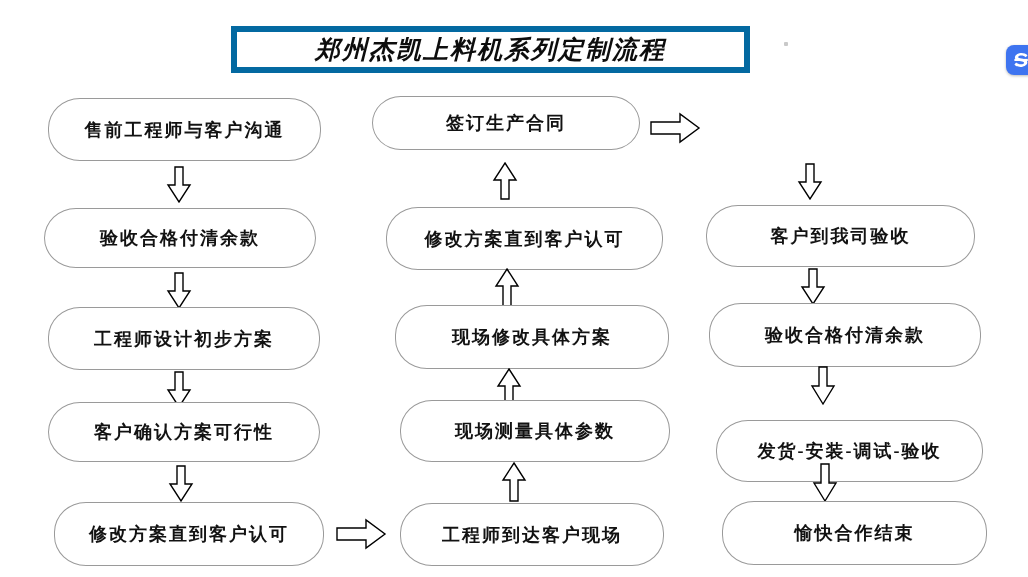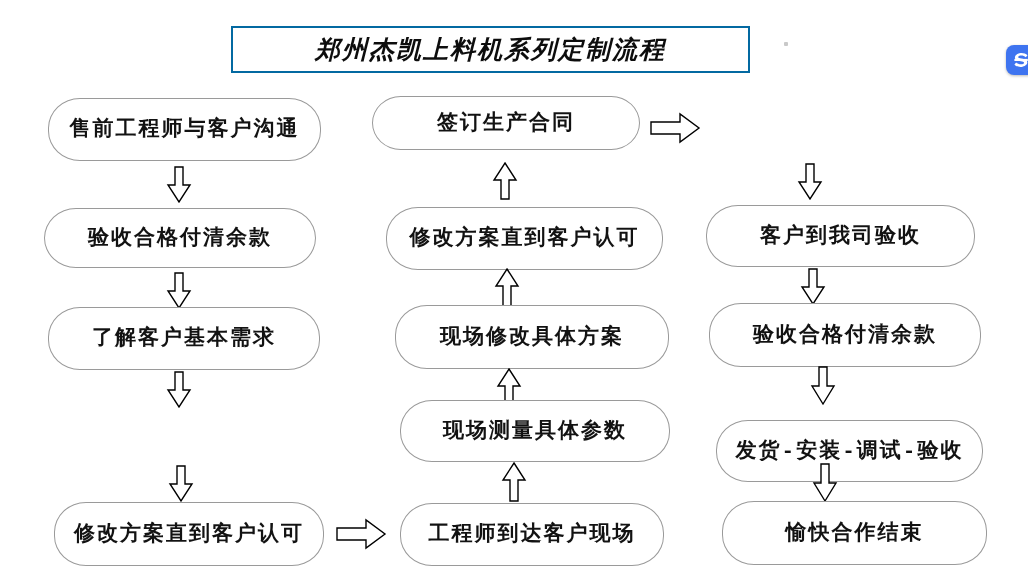--- a/index.html
+++ b/index.html
@@ -19,21 +19,21 @@
     overflow: hidden;
   }
 
   
   .title-box {
     position: absolute;
     left: 231px;
     top: 26px;
     width: 519px;
     height: 47px;
-    border: 2px solid #0369a1;
+    border: 6px solid #0369a1;
     background: #ffffff;
     box-sizing: border-box;
   }
   .title-text {
     position: absolute;
     left: 0;
     top: 0;
     width: 100%;
     height: 100%;
     display: flex;
@@ -77,22 +77,22 @@
     position: absolute;
     border: 1px solid #9a9a9a;
     border-radius: 32px / 30px;
     background: #ffffff;
     box-sizing: border-box;
     display: flex;
     align-items: center;
     justify-content: center;
   }
   .node-label {
-    font-family: Liberation Mono, monospace;
-    font-size: 21px;
+    font-family: Liberation Serif, serif;
+    font-size: 18px;
     font-weight: 700;
     color: #121212;
     letter-spacing: 2px;
     white-space: nowrap;
     line-height: 1;
   }
 
   
   .arrow {
     position: absolute;
@@ -136,29 +136,32 @@
     <span class="node-label">验收合格付清余款</span>
   </div>
 
   <div class="arrow" style="left:164px; top:272px;">
     <svg width="30" height="38" viewBox="0 0 30 38">
       <polygon points="11,1 19,1 19,19 26,19 15,36 4,19 11,19"></polygon>
     </svg>
   </div>
 
   <div class="node" style="left:48px; top:307px; width:272px; height:63px;">
-    <span class="node-label">了解客户基本需求</span>
+    <span class="node-label">工程师设计初步方案</span>
   </div>
 
   <div class="arrow" style="left:164px; top:371px;">
     <svg width="30" height="38" viewBox="0 0 30 38">
       <polygon points="11,1 19,1 19,19 26,19 15,36 4,19 11,19"></polygon>
     </svg>
   </div>
 
+  <div class="node" style="left:48px; top:402px; width:272px; height:60px;">
+    <span class="node-label">客户确认方案可行性</span>
+  </div>
 
   <div class="arrow" style="left:166px; top:465px;">
     <svg width="30" height="38" viewBox="0 0 30 38">
       <polygon points="11,1 19,1 19,19 26,19 15,36 4,19 11,19"></polygon>
     </svg>
   </div>
 
   <div class="node" style="left:54px; top:502px; width:270px; height:64px;">
     <span class="node-label">修改方案直到客户认可</span>
   </div>

